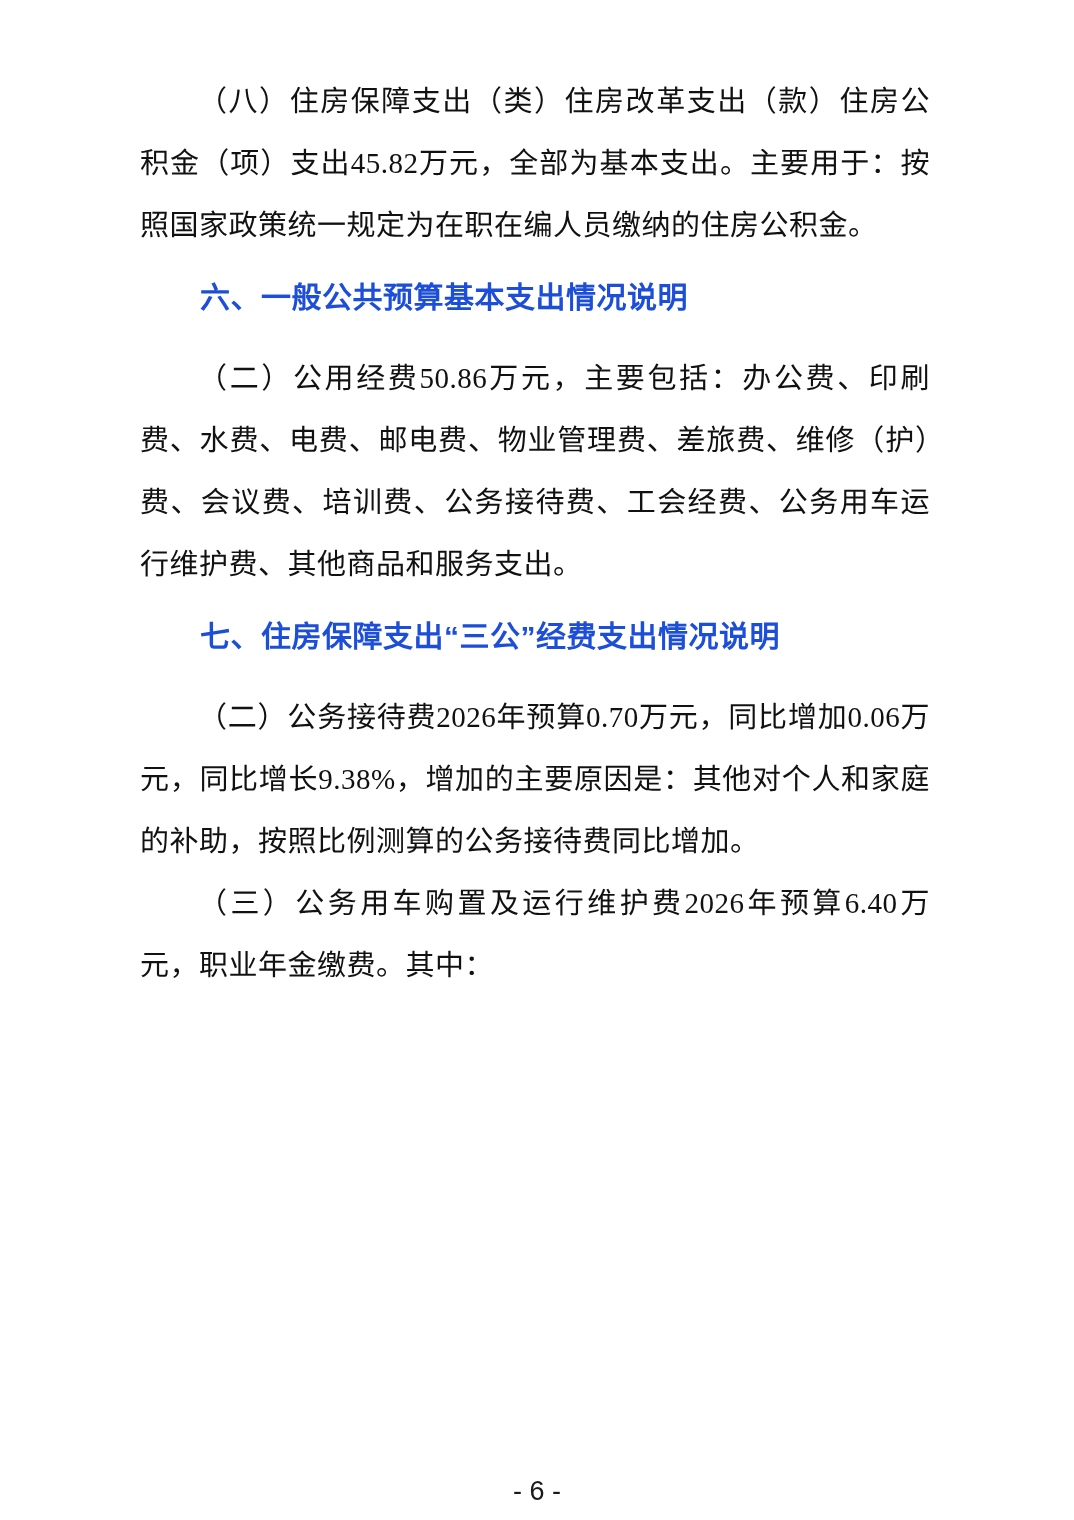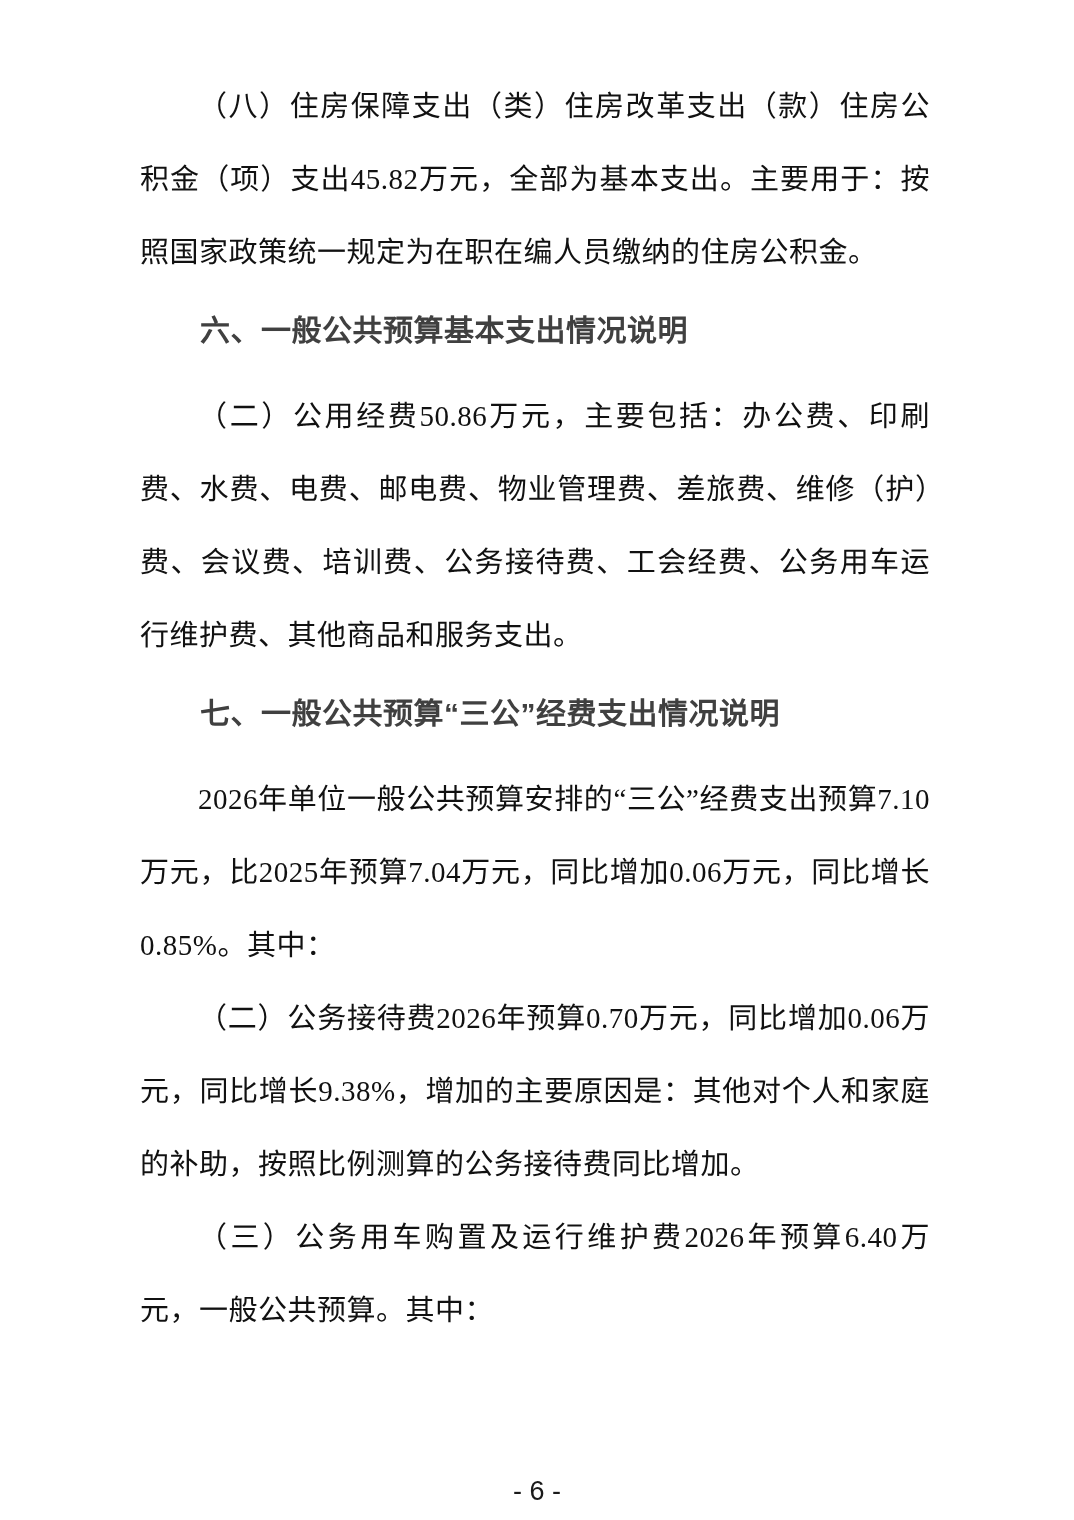--- a/index.html
+++ b/index.html
@@ -15,36 +15,36 @@
     background: #ffffff;
     color: #111111;
     box-sizing: border-box;
     padding: 70px 144px 0 140px;
     overflow: hidden;
     font-family: "Liberation Serif", "DejaVu Serif", serif;
   }
   .body-para {
     margin: 0;
     font-size: 29px;
-    line-height: 73px;
+    line-height: 62px;
     text-indent: 2em;
     text-align: justify;
     text-justify: inter-character;
     letter-spacing: 0.5px;
     word-break: break-all;
   }
   .section-heading {
     margin: 14px 0 22px 0;
     font-family: "Liberation Sans", "DejaVu Sans", sans-serif;
     font-weight: bold;
     font-size: 30px;
     line-height: 55px;
     text-indent: 2em;
     letter-spacing: 0.5px;
-    color: #404040;
+    color: #1d4ed8;
   }
   .page-footer {
     position: absolute;
     left: 0;
     right: 0;
     bottom: 14px;
     text-align: center;
     font-family: "Liberation Sans", "DejaVu Sans", sans-serif;
     font-size: 27px;
     line-height: 30px;
@@ -57,24 +57,23 @@
 <div class="page">
 
   <p class="body-para">（八）住房保障支出（类）住房改革支出（款）住房公积金（项）支出45.82万元，全部为基本支出。主要用于：按照国家政策统一规定为在职在编人员缴纳的住房公积金。</p>
 
   <h2 class="section-heading">六、一般公共预算基本支出情况说明</h2>
 
 
 
   <p class="body-para">（二）公用经费50.86万元，主要包括：办公费、印刷费、水费、电费、邮电费、物业管理费、差旅费、维修（护）费、会议费、培训费、公务接待费、工会经费、公务用车运行维护费、其他商品和服务支出。</p>
 
-  <h2 class="section-heading">七、一般公共预算“三公”经费支出情况说明</h2>
+  <h2 class="section-heading">七、住房保障支出“三公”经费支出情况说明</h2>
 
-  <p class="body-para">2026年单位一般公共预算安排的“三公”经费支出预算7.10万元，比2025年预算7.04万元，同比增加0.06万元，同比增长0.85%。其中：</p>
 
 
   <p class="body-para">（二）公务接待费2026年预算0.70万元，同比增加0.06万元，同比增长9.38%，增加的主要原因是：其他对个人和家庭的补助，按照比例测算的公务接待费同比增加。</p>
 
-  <p class="body-para">（三）公务用车购置及运行维护费2026年预算6.40万元，一般公共预算。其中：</p>
+  <p class="body-para">（三）公务用车购置及运行维护费2026年预算6.40万元，职业年金缴费。其中：</p>
 
   <div class="page-footer">- 6 -</div>
 
 </div>
 
 </body></html>

